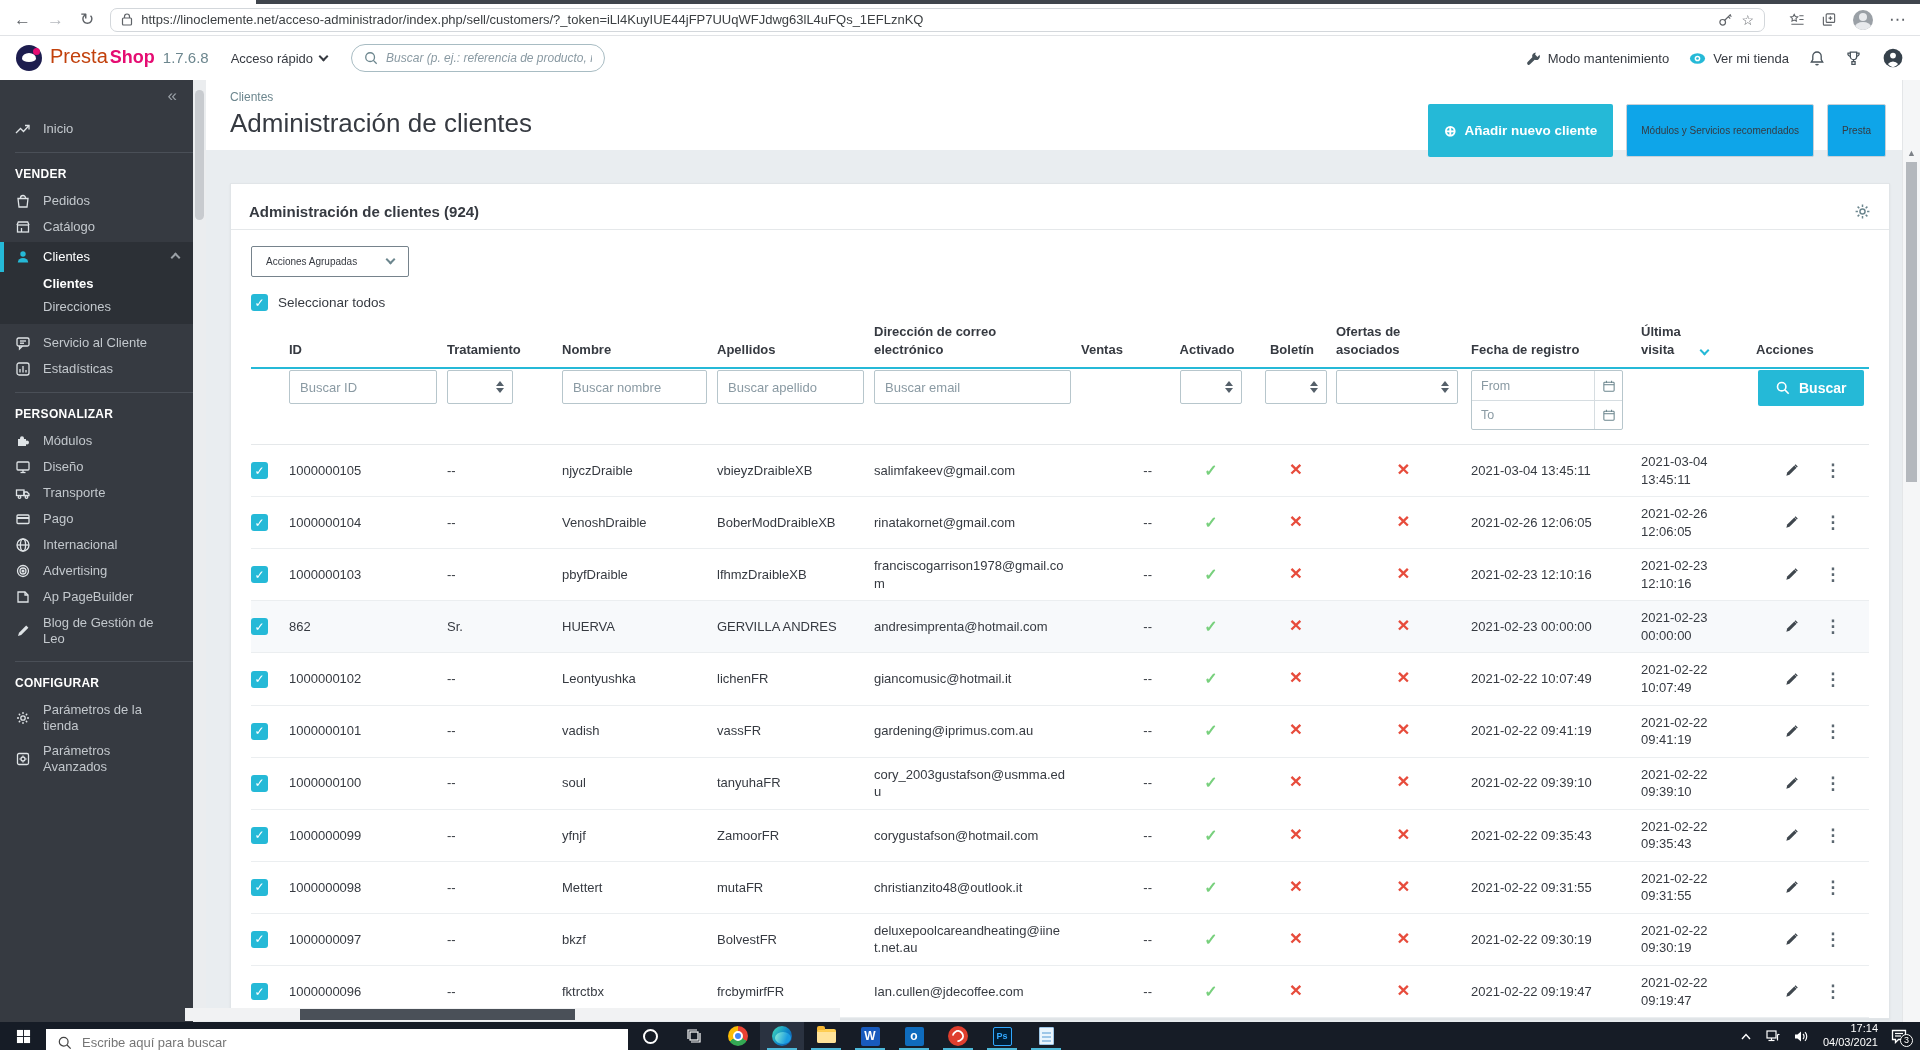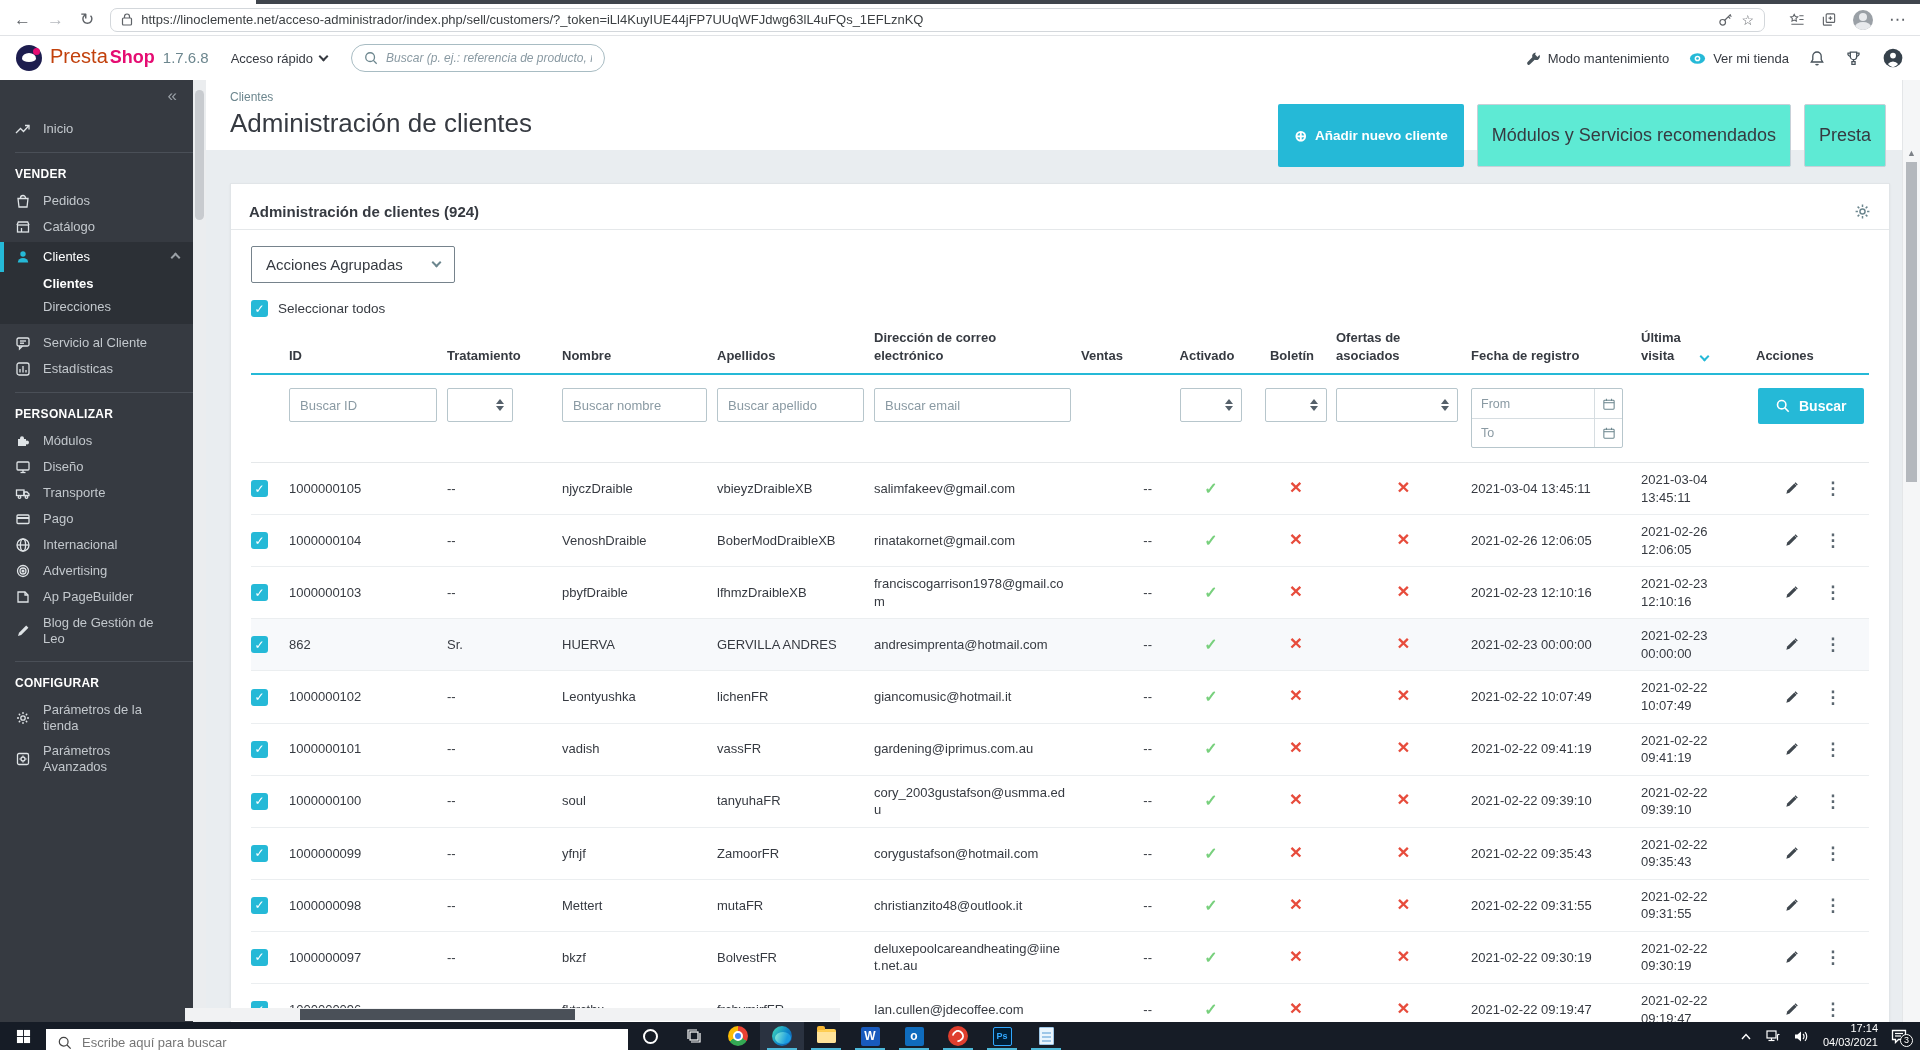--- a/index.html
+++ b/index.html
@@ -74,41 +74,41 @@
 
   
   .main { position:absolute; left:206px; top:80px; right:18px; bottom:28px; background:#e9edf0; overflow:hidden; }
   .page-head { background:#fff; padding:10px 24px 16px; position:relative; height:70px; }
   .breadcrumb { font-size:12px; color:#6c868e; }
   .page-title { font-size:26px; color:#363a41; font-weight:500; margin-top:4px; }
   .head-actions { position:absolute; right:16px; top:24px; display:flex; gap:13px; }
   .btn-teal { background:#25b9d7; color:#fff; border:none; font-size:13.5px; font-weight:600;
     padding:9px 16px; border-radius:2px; display:flex; align-items:center; gap:8px; cursor:pointer;
     font-family:"Liberation Sans",sans-serif; }
-  .btn-white { background:#5eead4; color:#363a41; border:1px solid #c7d0d8; font-size:18px;
+  .btn-white { background:#0ea5e9; color:#363a41; border:1px solid #c7d0d8; font-size:10px;
     padding:20px 14px; border-radius:2px; cursor:pointer; font-family:"Liberation Sans",sans-serif; }
 
   .panel { margin:33px 12px 0 24px; background:#fff; border:1px solid #e1e5e8; box-shadow:0 1px 2px rgba(0,0,0,.06); }
   .panel-head { height:46px; display:flex; align-items:flex-end; justify-content:space-between;
     padding:9px 18px; border-bottom:1px solid #e5e8ea; }
   .panel-title { font-size:15px; font-weight:bold; color:#363a41; }
   .panel-body { padding:16px 20px 0; }
   .bulk { display:inline-flex; align-items:center; gap:30px; border:1px solid #76838c; border-radius:2px;
-    padding:9px 14px; font-size:15px; color:#363a41; background:#fff; cursor:pointer; }
+    padding:9px 14px; font-size:10px; color:#363a41; background:#fff; cursor:pointer; }
   .selall { display:flex; align-items:center; gap:10px; margin-top:17px; font-size:13.5px; color:#363a41; }
   .cb { width:17px; height:17px; background:#25b9d7; border-radius:3px; color:#fff; font-size:12px;
     display:flex; align-items:center; justify-content:center; cursor:pointer; flex:0 0 17px;}
 
   
   .grid { display:grid; grid-template-columns:38px 158px 115px 155px 157px 207px 85px 90px 80px 135px 170px 115px 1fr; }
   .thead { align-items:end; padding-bottom:9px; border-bottom:2px solid #25b9d7; margin-top:12px; }
   .th { font-size:13px; font-weight:bold; color:#363a41; line-height:1.35; padding-right:8px; cursor:pointer;}
   .th.center { text-align:center; }
   .th-ultima { display:flex; align-items:flex-end; gap:14px; }
-  .filterrow { padding:13px 0 14px; align-items:start; border-bottom:1px solid #e5e8ea; }
+  .filterrow { padding:1px 0 14px; align-items:start; border-bottom:1px solid #e5e8ea; }
   .f-input { height:34px; border:1px solid #b7c6cc; border-radius:2px; font-size:13px; color:#363a41;
     padding:0 10px; font-family:"Liberation Sans",sans-serif; outline:none; background:#fff; }
   .f-input::placeholder { color:#8a9aa3; }
   .f-select { height:34px; border:1px solid #b7c6cc; border-radius:2px; background:#fff;
     display:flex; align-items:center; justify-content:flex-end; padding:0 8px; cursor:pointer; }
   .datebox { width:152px; border:1px solid #b7c6cc; border-radius:2px; background:#fff; }
   .daterow { display:flex; align-items:center; height:29px; }
   .daterow + .daterow { border-top:1px solid #d6dde1; }
   .daterow input { flex:1; border:none; outline:none; font-size:12.5px; padding:0 9px; color:#363a41; min-width:0;
     font-family:"Liberation Sans",sans-serif;}

